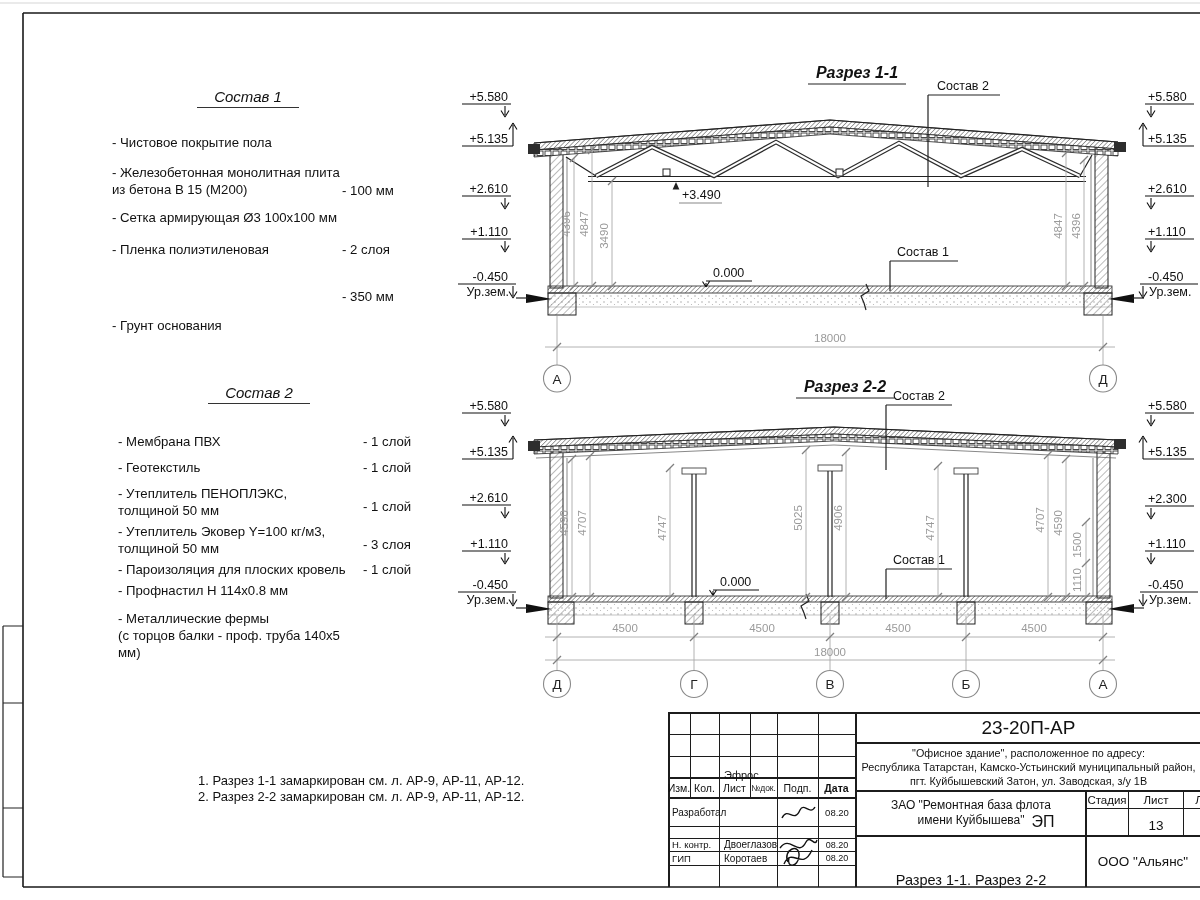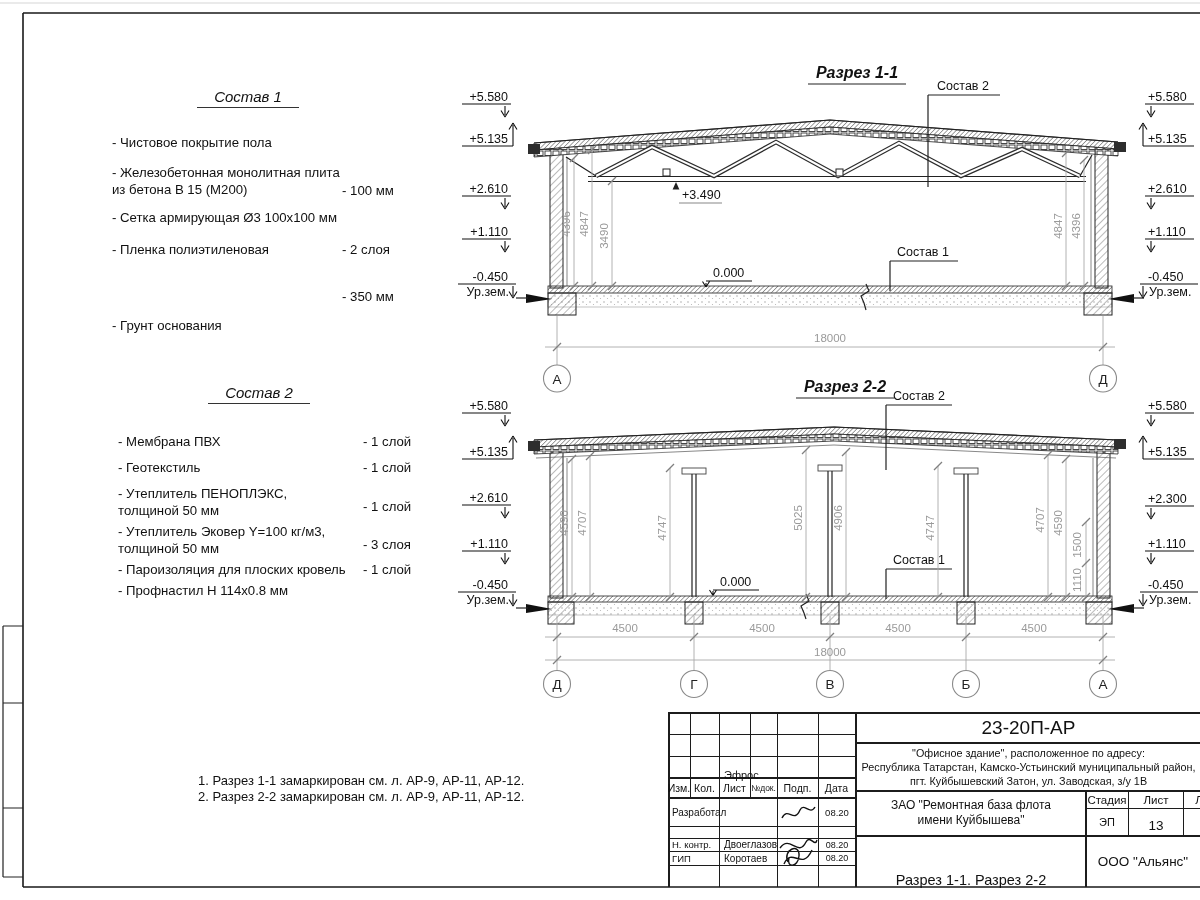--- a/index.html
+++ b/index.html
@@ -359,20 +359,22 @@
 <div class="lv" style="left:363px;top:459px;">- 1 слой</div>
 <div class="li" style="left:118px;top:485px;">- Утеплитель ПЕНОПЛЭКС,
 толщиной 50 мм</div>
 <div class="lv" style="left:363px;top:498px;">- 1 слой</div>
 <div class="li" style="left:118px;top:523px;">- Утеплитель Эковер Y=100 кг/м3,
 толщиной 50 мм</div>
 <div class="lv" style="left:363px;top:536px;">- 3 слоя</div>
 <div class="li" style="left:118px;top:561px;">- Пароизоляция для плоских кровель</div>
 <div class="lv" style="left:363px;top:561px;">- 1 слой</div>
 <div class="li" style="left:118px;top:582px;">- Профнастил Н 114х0.8 мм</div>
+<div class="li" style="left:118px;top:610px;">- Металлические фермы
+(с торцов балки - проф. труба 140х5 мм)</div>
 
 <div class="note" style="left:198px;top:773px;">1. Разрез 1-1 замаркирован см. л. АР-9, АР-11, АР-12.</div>
 <div class="note" style="left:198px;top:789px;">2. Разрез 2-2 замаркирован см. л. АР-9, АР-11, АР-12.</div>
 
 <div>
 
   <div class="l" style="left:668px;top:712px;width:532px;height:2px;"></div>
   <div class="l" style="left:668px;top:734px;width:187px;height:1px;"></div>
   <div class="l" style="left:668px;top:756px;width:187px;height:1px;"></div>
   <div class="l" style="left:668px;top:777px;width:187px;height:1.5px;"></div>
@@ -395,40 +397,40 @@
   <div class="l" style="left:855px;top:712px;width:2px;height:175px;"></div>
   <div class="l" style="left:1085px;top:790px;width:1.5px;height:97px;"></div>
   <div class="l" style="left:1128px;top:790px;width:1px;height:45px;"></div>
   <div class="l" style="left:1183px;top:790px;width:1px;height:45px;"></div>
 
   <div class="t" style="left:668px;top:778px;width:22px;height:19px;font-size:10.5px;">Изм.</div>
   <div class="t" style="left:690px;top:778px;width:29px;height:19px;font-size:10.5px;">Кол.</div>
   <div class="t" style="left:719px;top:778px;width:31px;height:19px;font-size:10.5px;">Лист</div>
   <div class="t" style="left:750px;top:778px;width:27px;height:19px;font-size:8.5px;">№док.</div>
   <div class="t" style="left:777px;top:778px;width:41px;height:19px;font-size:10.5px;">Подп.</div>
-  <div class="t" style="left:818px;top:778px;width:37px;height:19px;font-size:10.5px;">Дата</div>
+  <div class="t" style="left:818px;top:778px;width:37px;height:19px;font-size:10.5px;font-weight:bold;">Дата</div>
 
   <div class="t tl" style="left:669px;top:799px;width:50px;height:26px;font-size:10px;">Разработал</div>
   <div class="t tl" style="left:721px;top:762px;width:55px;height:26px;font-size:11px;">Эфрос</div>
   <div class="t" style="left:819px;top:799px;width:36px;height:26px;font-size:9.5px;">08.20</div>
   <div class="t tl" style="left:669px;top:838px;width:50px;height:13px;font-size:9.5px;">Н. контр.</div>
   <div class="t tl" style="left:721px;top:838px;width:56px;height:13px;font-size:10px;">Двоеглазов</div>
   <div class="t" style="left:819px;top:838px;width:36px;height:13px;font-size:9px;">08.20</div>
   <div class="t tl" style="left:669px;top:851px;width:50px;height:14px;font-size:9.5px;">ГИП</div>
   <div class="t tl" style="left:721px;top:851px;width:56px;height:14px;font-size:10px;">Коротаев</div>
   <div class="t" style="left:819px;top:851px;width:36px;height:14px;font-size:9px;">08.20</div>
 
   <div class="t" style="left:857px;top:713px;width:343px;height:29px;font-size:19px;">23-20П-АР</div>
   <div class="t" style="left:857px;top:744px;width:343px;height:45px;font-size:10.8px;line-height:14px;">"Офисное здание", расположенное по адресу:
 Республика Татарстан, Камско-Устьинский муниципальный район,
 пгт. Куйбышевский Затон, ул. Заводская, з/у 1В</div>
   <div class="t" style="left:857px;top:791px;width:228px;height:43px;font-size:12px;line-height:15px;">ЗАО "Ремонтная база флота
 имени Куйбышева"</div>
   <div class="t" style="left:1086px;top:791px;width:42px;height:17px;font-size:11.5px;">Стадия</div>
   <div class="t" style="left:1129px;top:791px;width:54px;height:17px;font-size:11.5px;">Лист</div>
   <div class="t" style="left:1184px;top:791px;width:60px;height:17px;font-size:11.5px;">Листов</div>
-  <div class="t" style="left:1086px;top:808px;width:42px;height:27px;font-size:11px;">ЭП</div>
+  <div class="t" style="left:1022px;top:808px;width:42px;height:27px;font-size:16px;">ЭП</div>
   <div class="t" style="left:1129px;top:808px;width:54px;height:34px;font-size:13.5px;">13</div>
   <div class="t" style="left:857px;top:836px;width:228px;height:50px;font-size:14.5px;margin-top:19px;">Разрез 1-1. Разрез 2-2</div>
   <div class="t" style="left:1086px;top:836px;width:114px;height:50px;font-size:13.5px;">ООО "Альянс"</div>
 </div>
 
 </div>
 
 </body></html>

